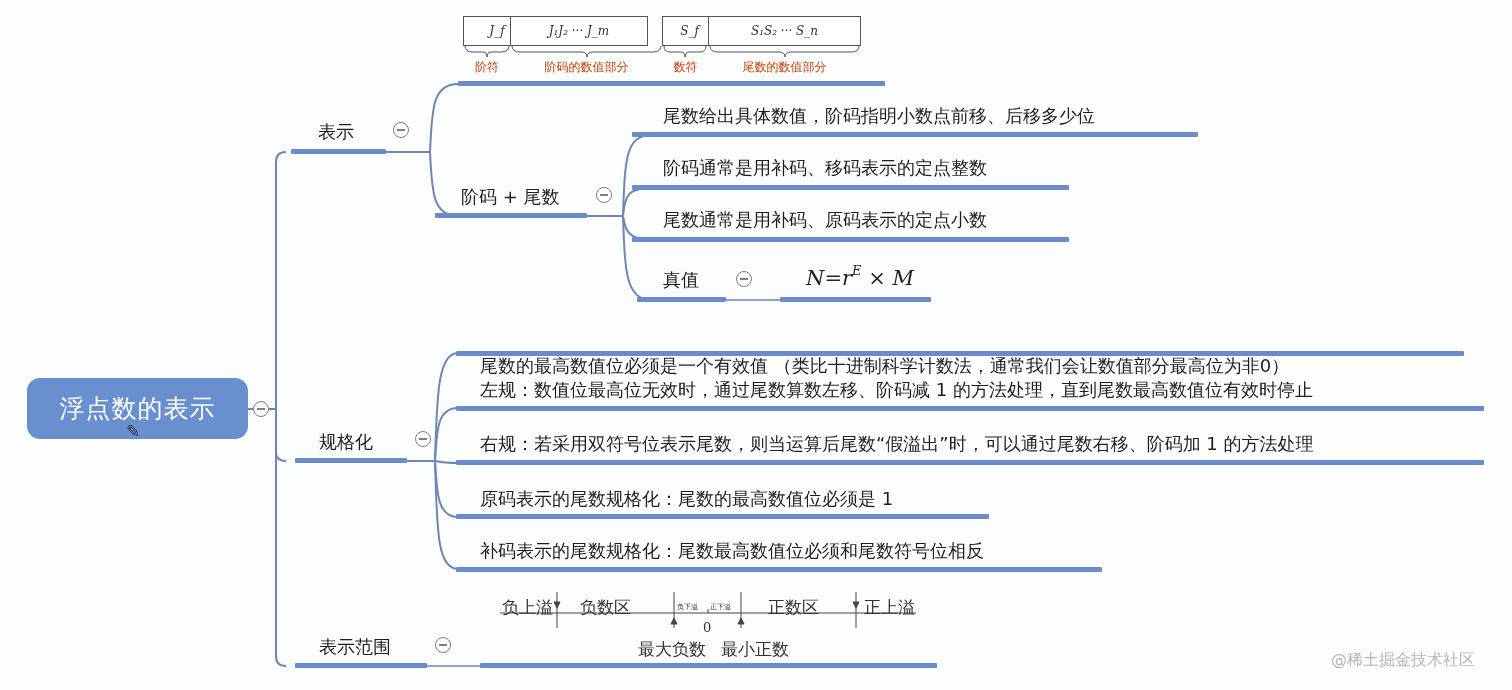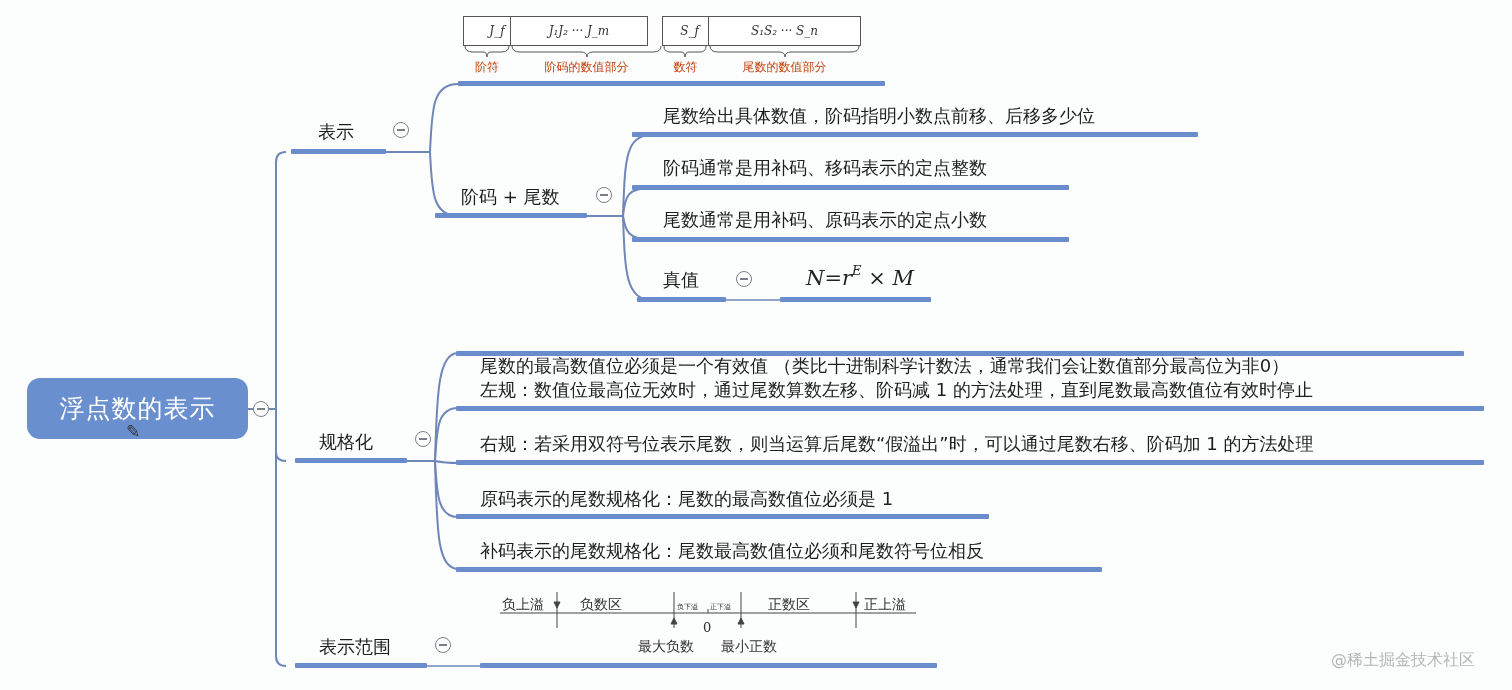--- a/index.html
+++ b/index.html
@@ -36,21 +36,21 @@
   .formula sup { font-size:13px; position:relative; top:-2px; }
   
   .fmt { position:absolute; left:463px; top:16px; height:60px; }
   .fmt .cell {
     position:absolute; top:0; height:30px; border:1px solid #555; box-sizing:border-box;
     font-family:"DejaVu Serif", "Liberation Serif", serif; font-style:italic; font-size:12px;
     display:flex; align-items:center; justify-content:center; color:#333; background:#fff;
   }
   .fmt .lbl { position:absolute; top:43px; font-size:12px; color:#c2410c; text-align:center; font-family:"DejaVu Serif","Liberation Serif",serif; }
   .range { position:absolute; left:498px; top:588px; width:420px; height:72px; font-family:"DejaVu Serif","Liberation Serif",serif; color:#333; }
-  .range .lbl { position:absolute; font-size:14px; white-space:nowrap; }
+  .range .lbl { position:absolute; font-size:17px; white-space:nowrap; }
   .range .small { position:absolute; font-size:7px; white-space:nowrap; }
   .watermark { position:absolute; left:1331px; top:650px; font-size:16px; color:#b5b5b5; white-space:nowrap; }
 </style>
 </head>
 <body>
 
 <svg class="lines" width="1512" height="690">
   <g fill="none" stroke="#6f86b8" stroke-width="2">
 
     <line x1="248" y1="409" x2="276" y2="409"></line>

